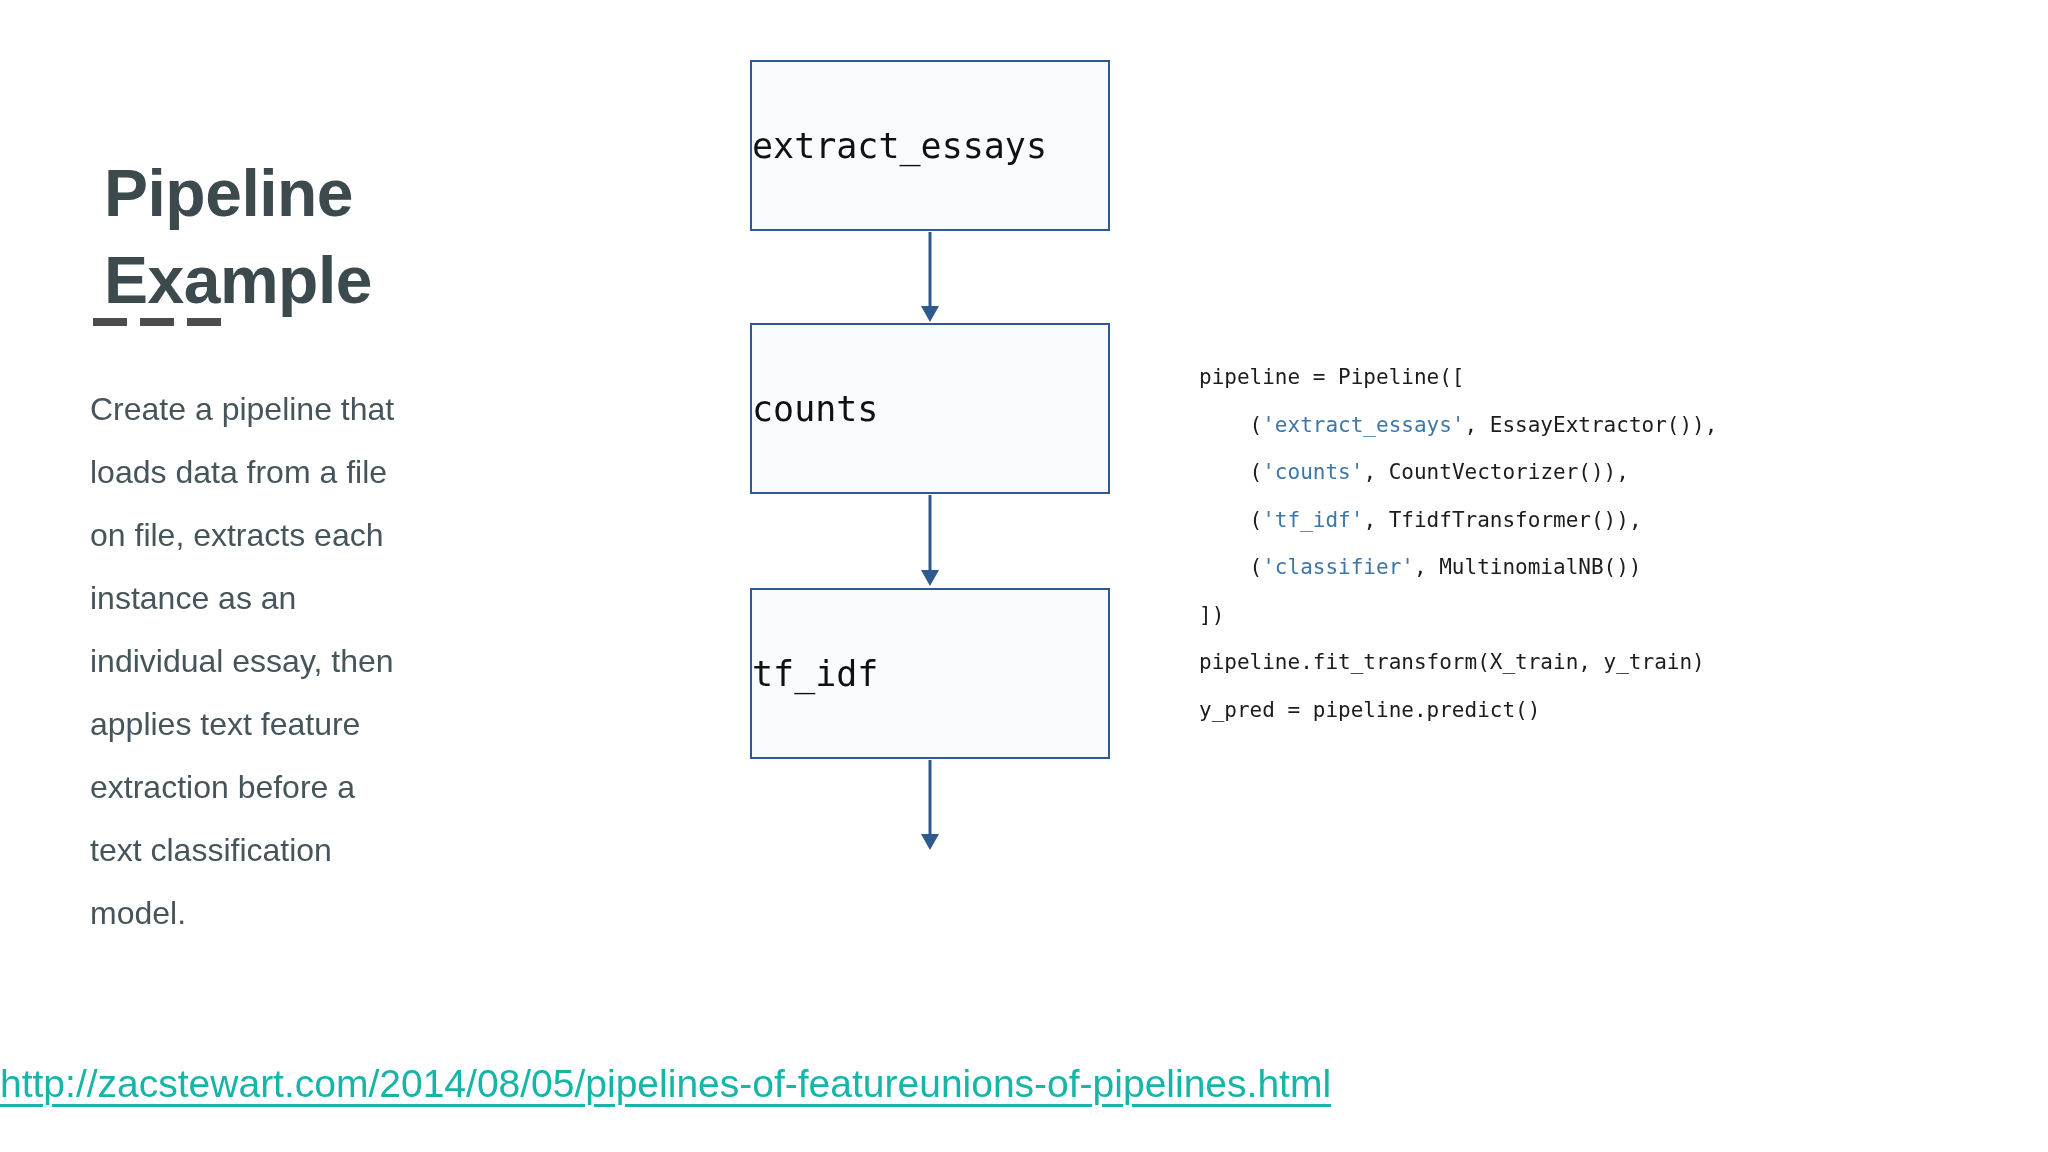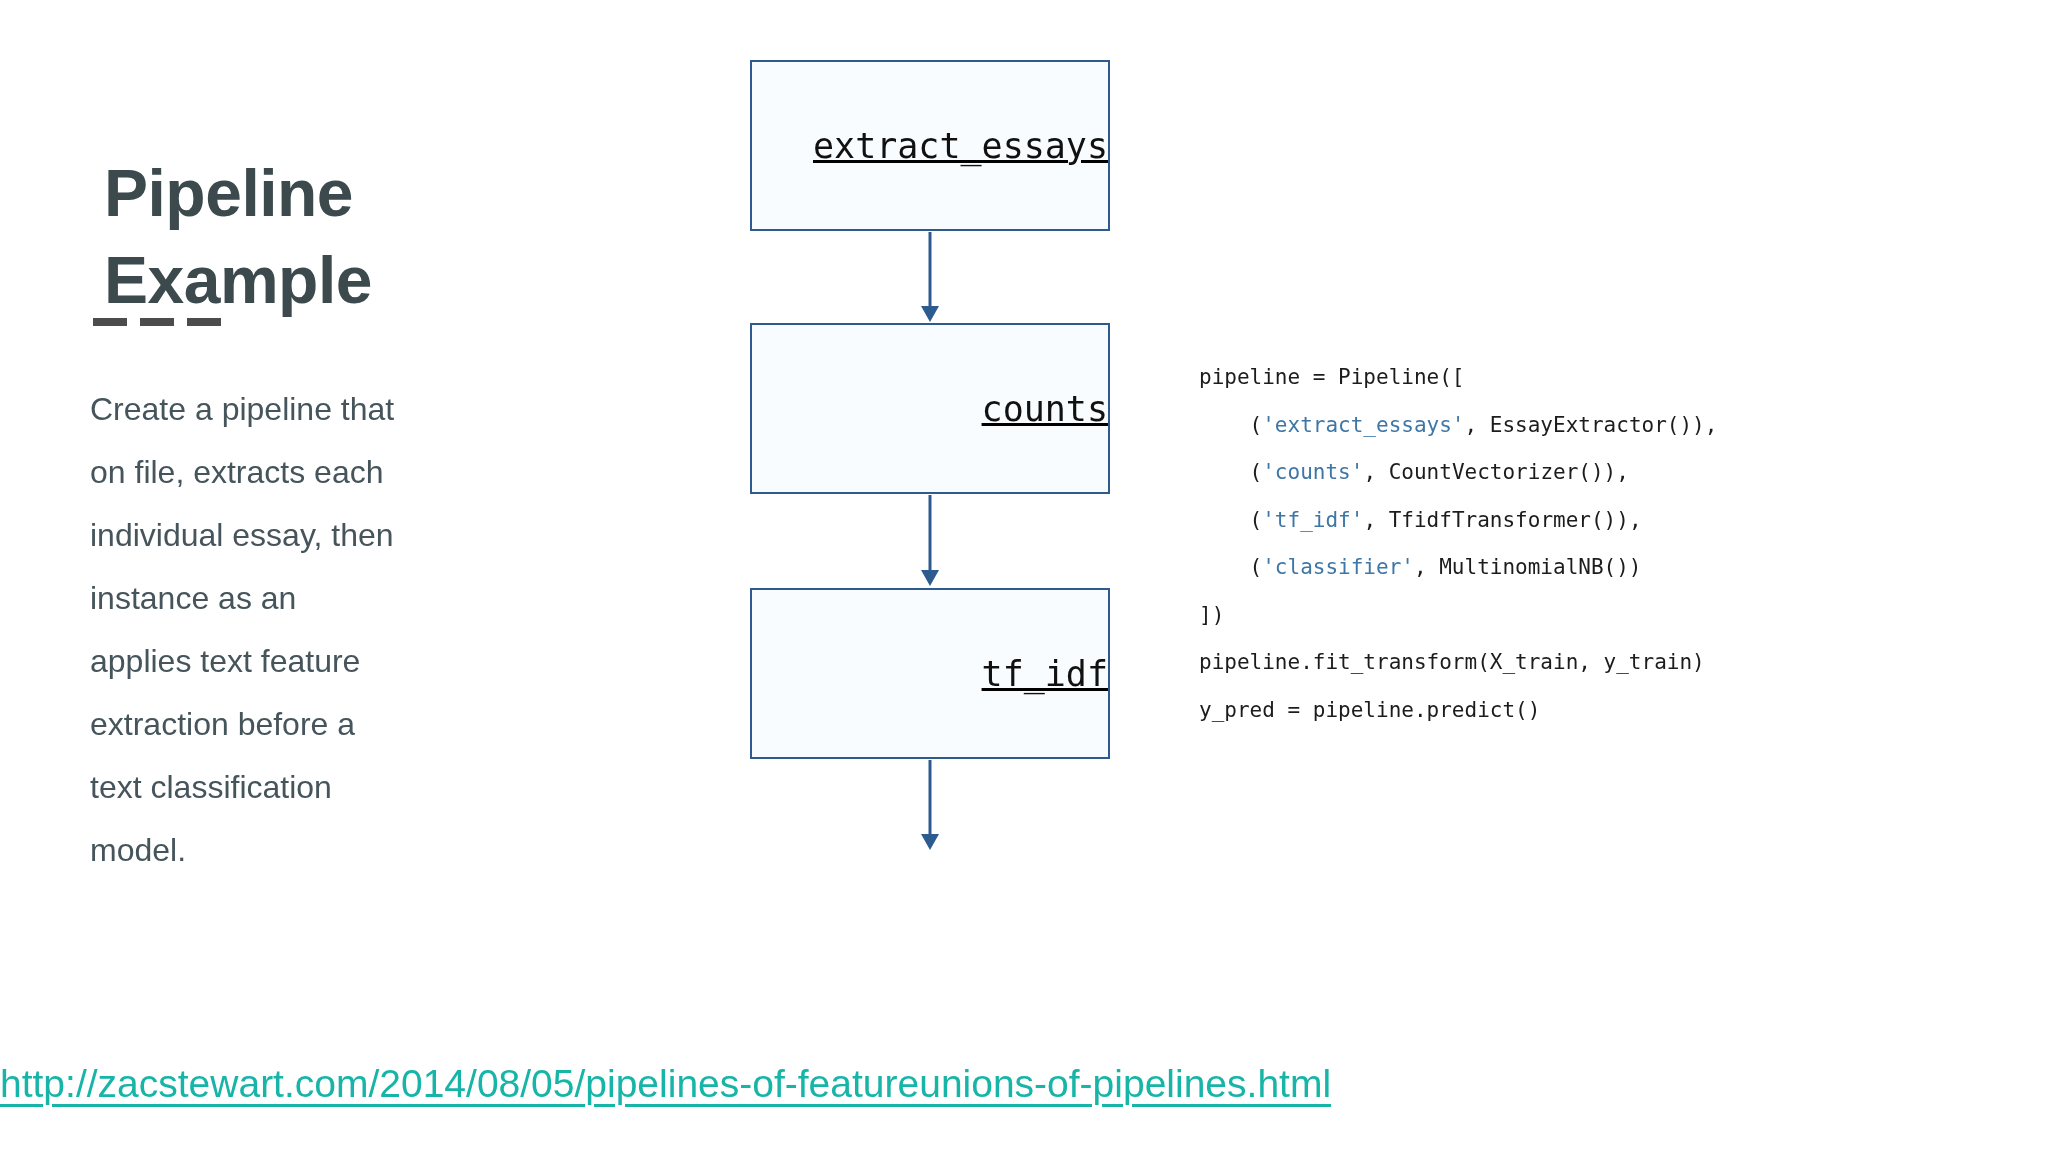--- a/index.html
+++ b/index.html
@@ -25,21 +25,21 @@
   }
   .intro-line{white-space:pre;}
 
   
   .flowchart{position:absolute;left:750px;top:0;width:360px;height:1030px;}
   .node{
     position:absolute;left:0;width:360px;height:171px;
     background:var(--node-fill-color);
     border:2.5px solid var(--node-border-color);
     box-sizing:border-box;
-    display:flex;align-items:center;justify-content:flex-end;text-decoration:underline;
+    display:flex;align-items:center;justify-content:flex-start;
   }
   .node-label{
     font-family:"DejaVu Sans Mono","Liberation Mono",monospace;
     font-size:35px;color:#111;
   }
   .arrows{position:absolute;left:0;top:0;width:360px;height:1030px;}
 
   
   .code{
     position:absolute;left:1187px;top:342px;margin:12px;
@@ -65,23 +65,24 @@
   <h1 class="title">Pipeline Example</h1>
 
   <div class="dashes">
     <span class="dash"></span>
     <span class="dash"></span>
     <span class="dash"></span>
   </div>
 
   <div class="intro" id="intro">
       <div class="intro-line">Create a pipeline that</div>
+      <div class="intro-line">loads data from a file</div>
       <div class="intro-line">on file, extracts each</div>
+      <div class="intro-line">instance as an</div>
       <div class="intro-line">individual essay, then</div>
-      <div class="intro-line">instance as an</div>
       <div class="intro-line">applies text feature</div>
       <div class="intro-line">extraction before a</div>
       <div class="intro-line">text classification</div>
       <div class="intro-line">model.</div>
     </div>
 
   <div class="flowchart">
     <svg class="arrows" viewBox="0 0 360 1030">
       <g>
         <line x1="180" y1="232" x2="180" y2="310" stroke="var(--arrow-color)" stroke-width="3"></line>

